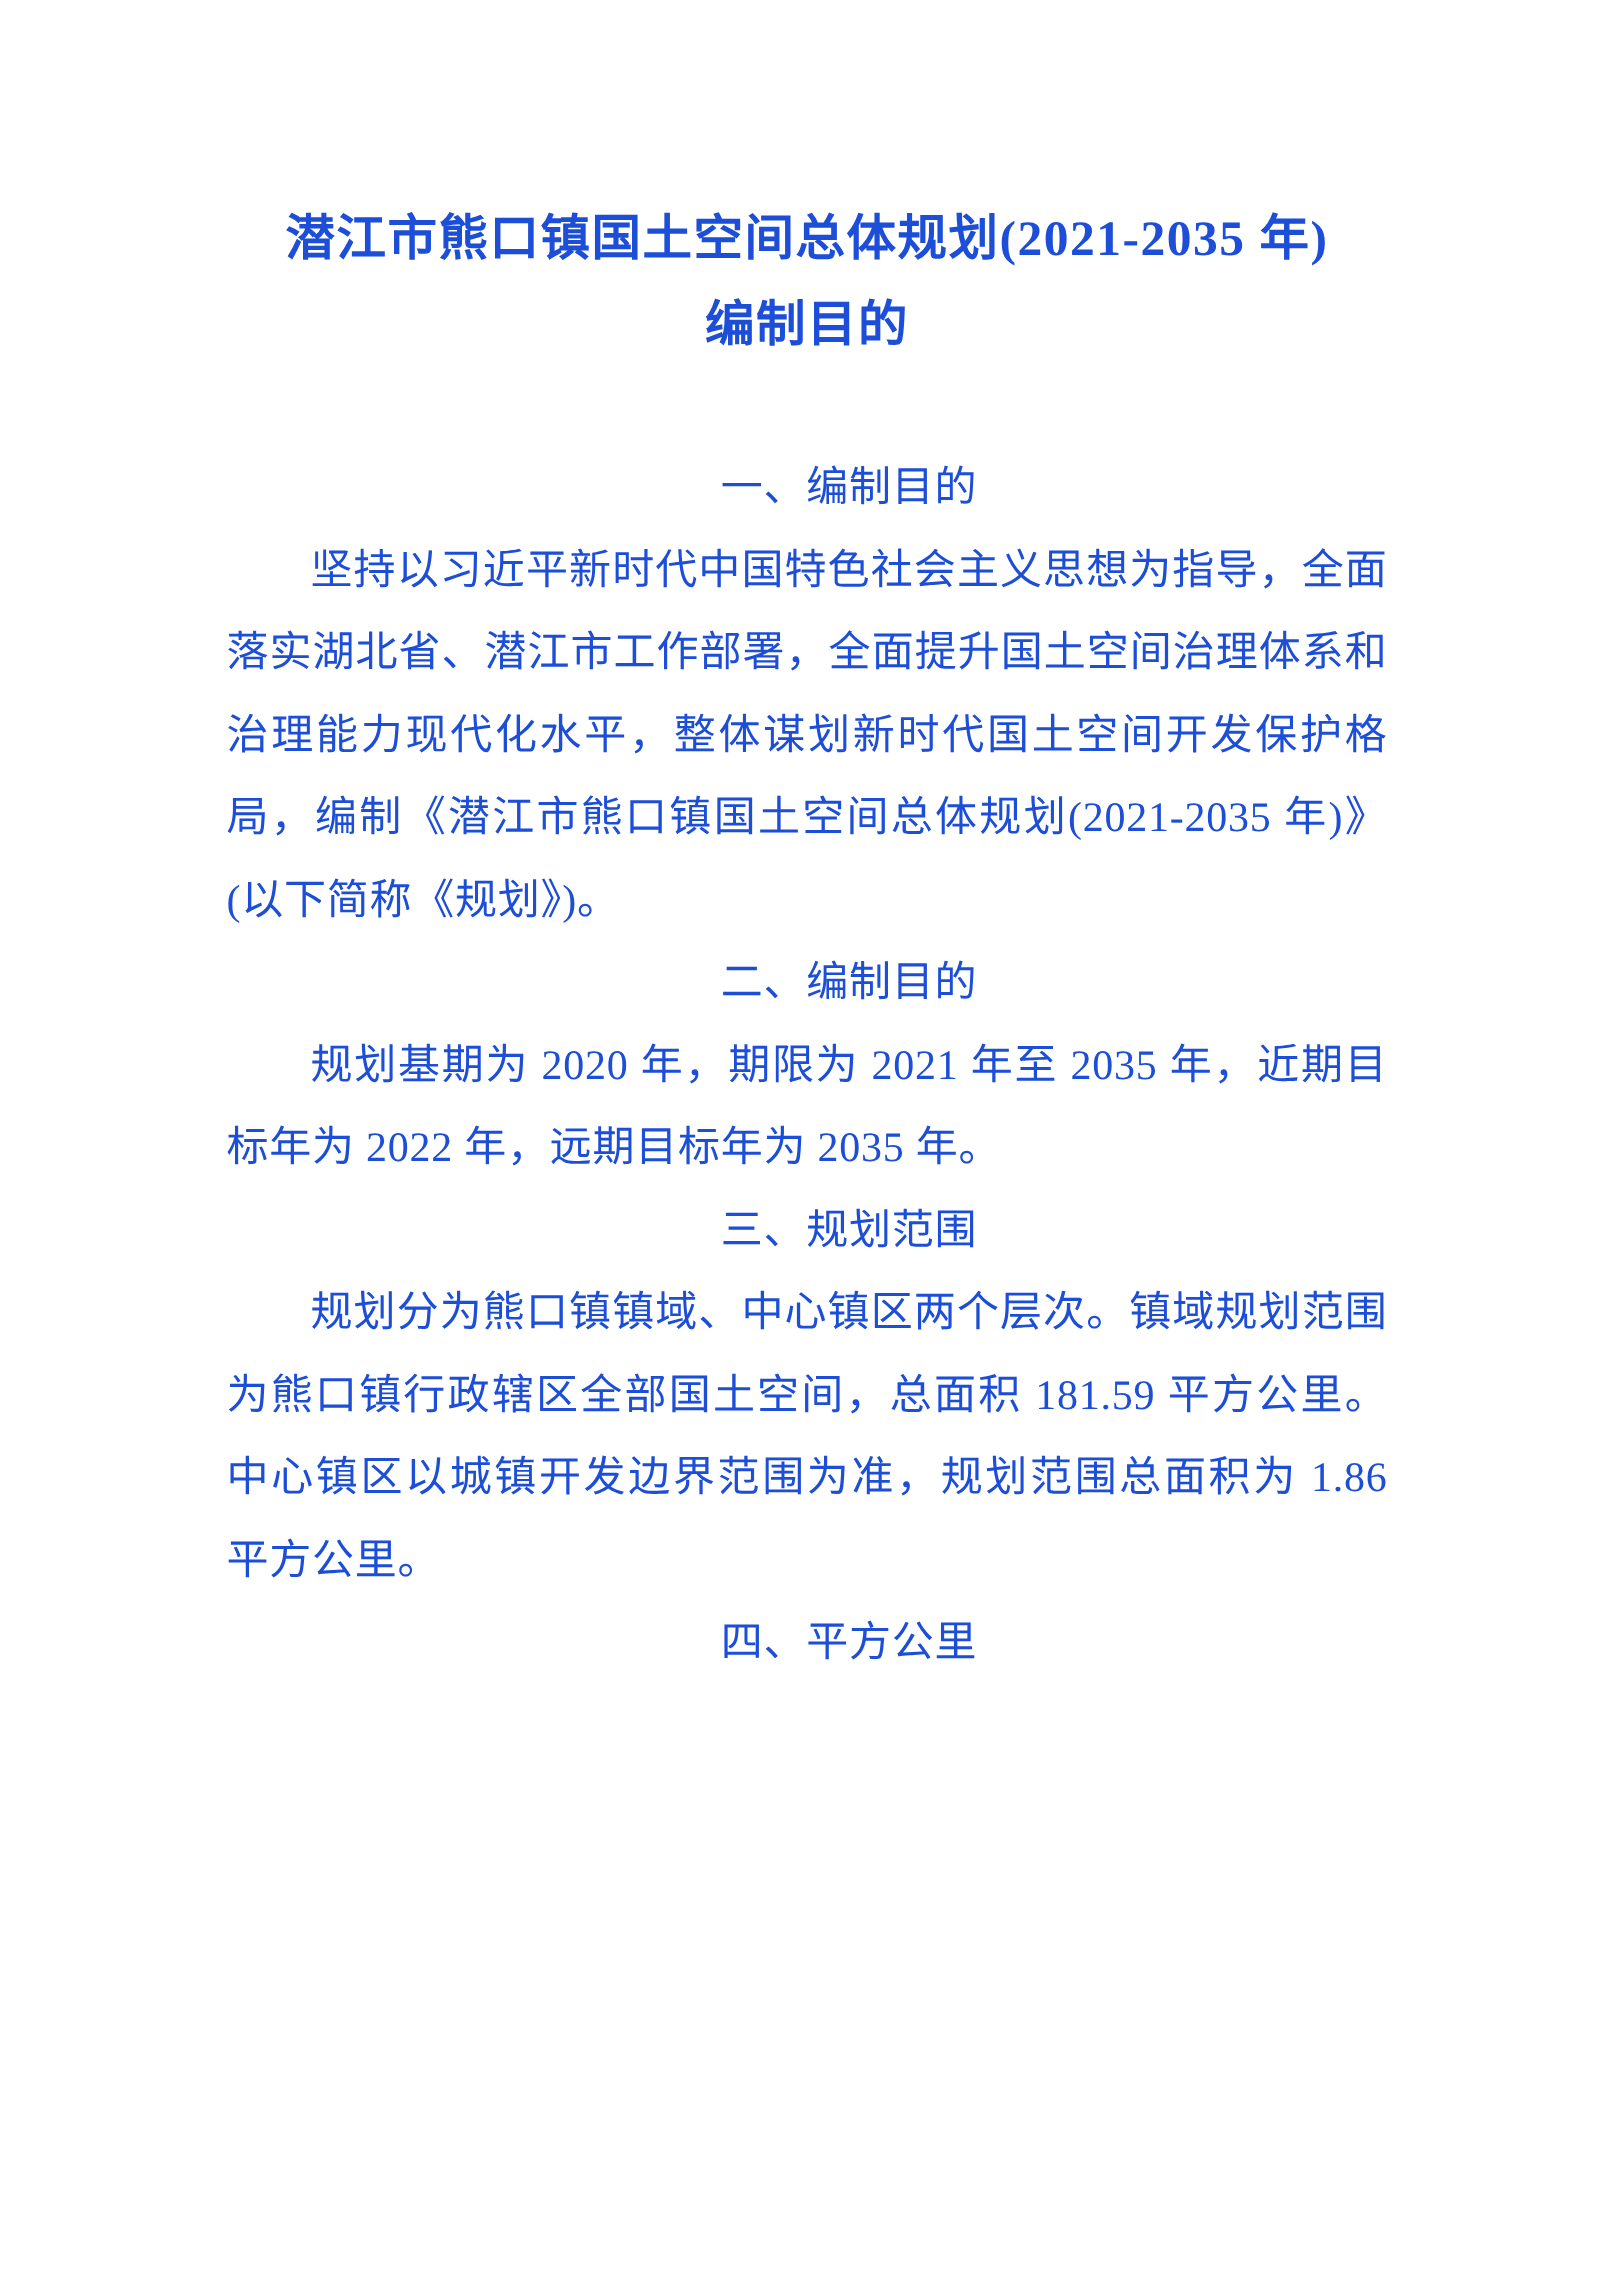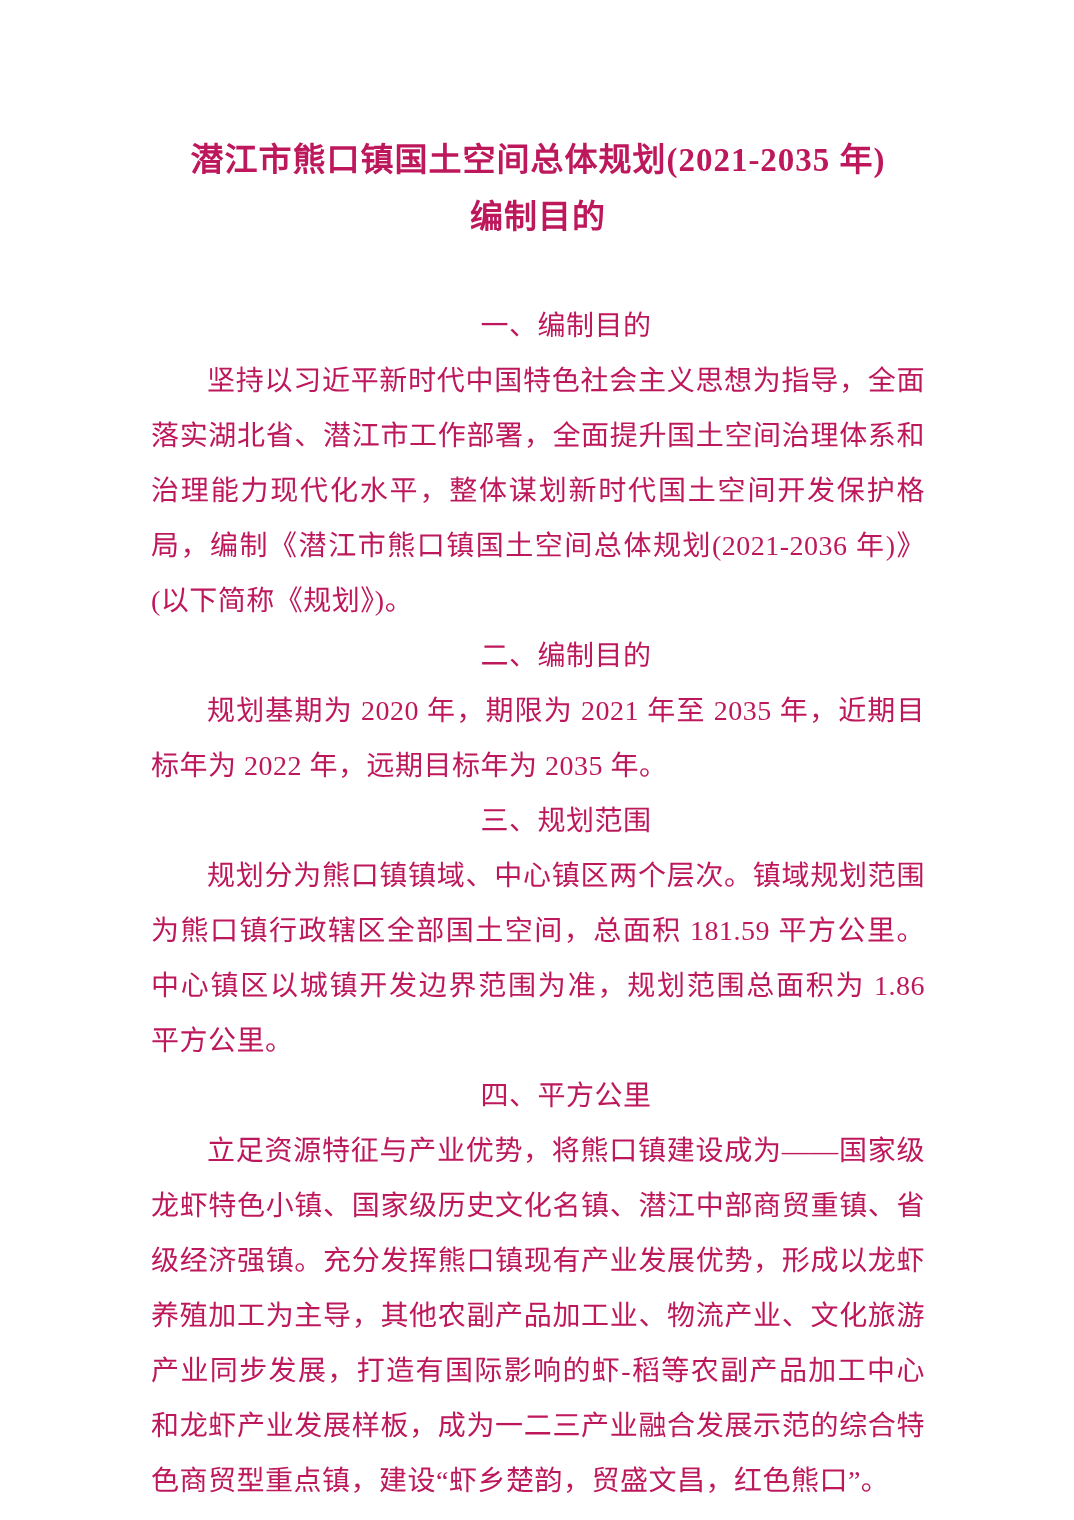--- a/index.html
+++ b/index.html
@@ -5,21 +5,21 @@
   html, body {
     margin: 0;
     padding: 0;
     background: #ffffff;
   }
   .page {
     position: relative;
     width: 1074px;
     height: 1520px;
     background: #ffffff;
-    color: #be185d;
+    color: #1d4ed8;
     font-family: "Liberation Serif", "DejaVu Serif", serif;
     overflow: hidden;
     box-sizing: border-box;
   }
   .content {
     position: absolute;
     left: 151px;
     top: 132px;
     width: 774px;
   }
@@ -59,32 +59,31 @@
 <div class="page">
   <div class="content">
 
     <h1 class="doc-title">
       <span class="title-line">潜江市熊口镇国土空间总体规划(2021-2035 年)</span>
       <span class="title-line">编制目的</span>
     </h1>
 
     <div class="section">
       <p class="section-heading">一、编制目的</p>
-      <p class="section-body">坚持以习近平新时代中国特色社会主义思想为指导，全面落实湖北省、潜江市工作部署，全面提升国土空间治理体系和治理能力现代化水平，整体谋划新时代国土空间开发保护格局，编制《潜江市熊口镇国土空间总体规划(2021-2036 年)》(以下简称《规划》)。</p>
+      <p class="section-body">坚持以习近平新时代中国特色社会主义思想为指导，全面落实湖北省、潜江市工作部署，全面提升国土空间治理体系和治理能力现代化水平，整体谋划新时代国土空间开发保护格局，编制《潜江市熊口镇国土空间总体规划(2021-2035 年)》(以下简称《规划》)。</p>
     </div>
 
     <div class="section">
       <p class="section-heading">二、编制目的</p>
       <p class="section-body">规划基期为 2020 年，期限为 2021 年至 2035 年，近期目标年为 2022 年，远期目标年为 2035 年。</p>
     </div>
 
     <div class="section">
       <p class="section-heading">三、规划范围</p>
       <p class="section-body">规划分为熊口镇镇域、中心镇区两个层次。镇域规划范围为熊口镇行政辖区全部国土空间，总面积 181.59 平方公里。中心镇区以城镇开发边界范围为准，规划范围总面积为 1.86 平方公里。</p>
     </div>
 
     <div class="section">
       <p class="section-heading">四、平方公里</p>
-      <p class="section-body">立足资源特征与产业优势，将熊口镇建设成为——国家级龙虾特色小镇、国家级历史文化名镇、潜江中部商贸重镇、省级经济强镇。充分发挥熊口镇现有产业发展优势，形成以龙虾养殖加工为主导，其他农副产品加工业、物流产业、文化旅游产业同步发展，打造有国际影响的虾-稻等农副产品加工中心和龙虾产业发展样板，成为一二三产业融合发展示范的综合特色商贸型重点镇，建设“虾乡楚韵，贸盛文昌，红色熊口”。</p>
     </div>
 
   </div>
 </div>
 
 </body></html>

